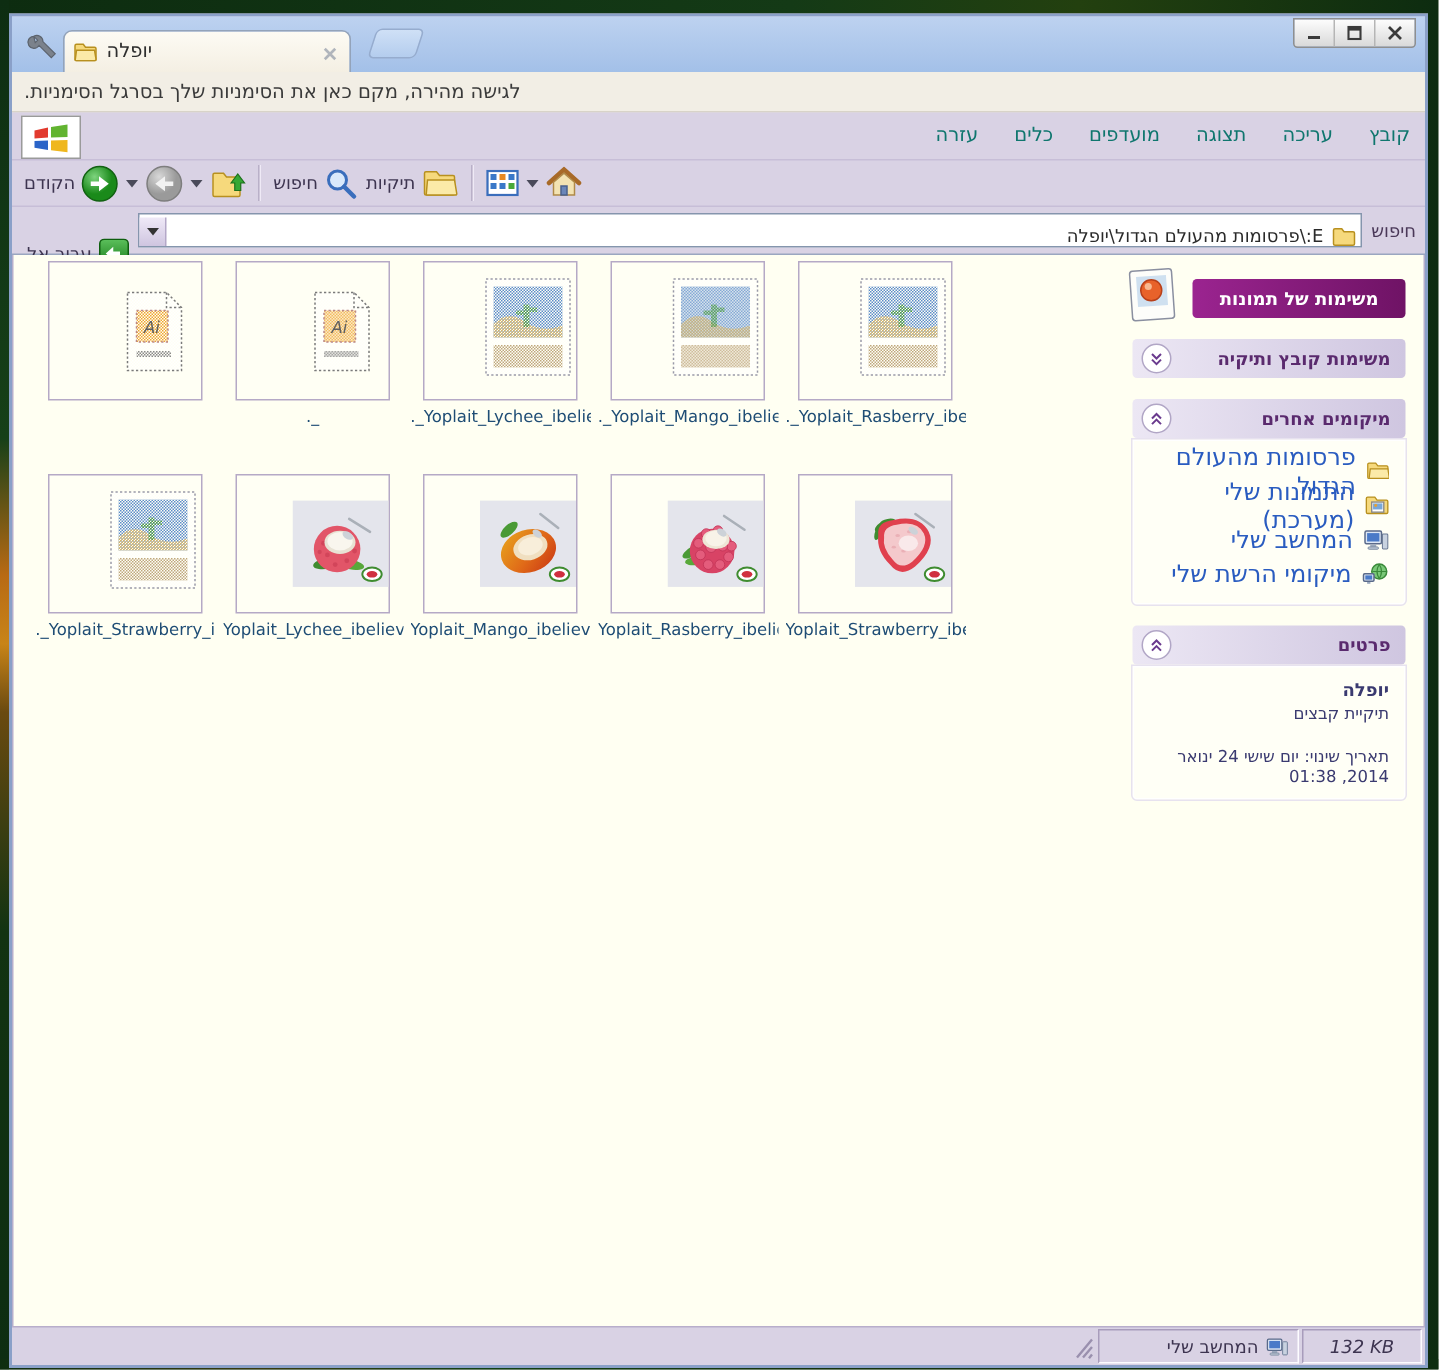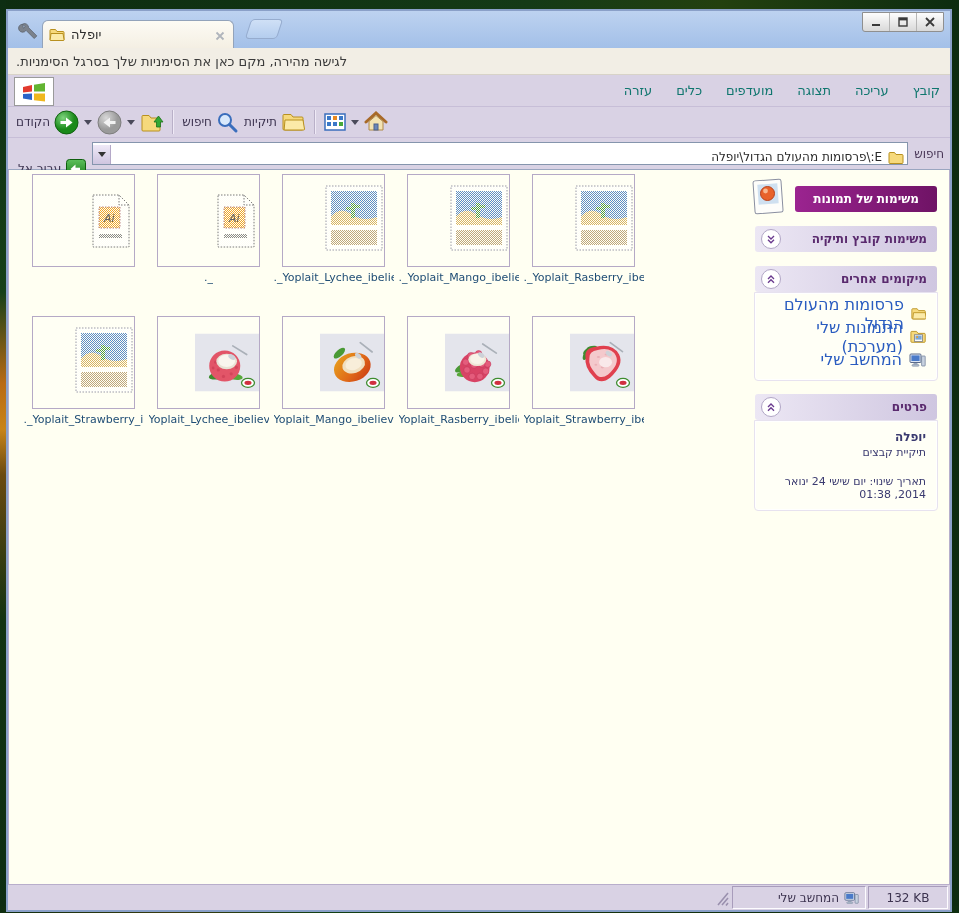--- a/index.html
+++ b/index.html
@@ -79,30 +79,30 @@
   .place-row{display:flex;direction:rtl;align-items:center;gap:7px;height:23px;cursor:pointer;}
   .place-label{font-size:16px;color:#2a5cc0;}
   .dt-name{font-size:12px;font-weight:bold;color:#3a3a70;}
   .dt-type{font-size:11px;color:#3a3a70;margin-top:2px;}
   .dt-date{font-size:11px;color:#3a3a70;margin-top:16px;direction:rtl;}
 
   
   .files{flex:1;direction:ltr;padding:4px 0 0 12px;display:flex;flex-wrap:wrap;align-content:flex-start;}
   .file{width:125px;height:142px;display:flex;flex-direction:column;align-items:center;cursor:pointer;}
   .thumb{width:103px;height:93px;box-sizing:border-box;border:1px solid #b5a9c6;background:#fffff4;
-       display:flex;align-items:center;justify-content:flex-end;padding-left:37px;}
+       display:flex;align-items:center;justify-content:center;padding-left:37px;}
   .flabel{margin-top:4px;font-size:11px;color:#1f4d75;max-width:120px;white-space:nowrap;overflow:hidden;text-align:center;}
 
   
   .statusbar{height:23px;flex:none;background:#d9d2e4;border-top:1px solid #b8aecb;
        display:flex;direction:rtl;align-items:stretch;gap:2px;padding:1px 2px;}
   .sb-sec{border:1px solid;border-color:#a89cbb #fdfcff #fdfcff #a89cbb;display:flex;align-items:center;
        font-size:12px;color:#3d3450;box-sizing:border-box;}
   .sb-objects{flex:1;direction:rtl;padding-right:8px;}
-  .sb-size{width:80px;justify-content:center;direction:ltr;}
+  .sb-size{width:80px;justify-content:center;direction:ltr;font-style:italic;}
   .sb-zone{width:134px;direction:rtl;gap:5px;padding-right:6px;}
   .sb-grip{width:16px;border:none;position:relative;cursor:nwse-resize;}
   svg text{font-family:"DejaVu Sans",sans-serif;}
 </style>
 </head>
 <body>
 
 <svg width="0" height="0" style="position:absolute">
   <defs>
     <pattern id="dth-w" width="2" height="2" patternUnits="userSpaceOnUse">
@@ -361,20 +361,30 @@
           <div class="place-row">
             <svg width="17" height="16" viewBox="0 0 17 16">
                 <rect x="1" y="2" width="11" height="8.5" rx="1" fill="#dce6f4" stroke="#5a6a8a"></rect>
                 <rect x="2.4" y="3.4" width="8.2" height="5.6" fill="#4a7ac8"></rect>
                 <rect x="4.5" y="11" width="4" height="1.6" fill="#9aa8bc"></rect>
                 <rect x="3" y="12.6" width="7" height="1.6" rx="0.8" fill="#b8c4d4" stroke="#7a8aa0" stroke-width="0.6"></rect>
                 <rect x="12.6" y="4" width="3.6" height="10" rx="0.6" fill="#c8d2e0" stroke="#6a7a94" stroke-width="0.7"></rect>
               </svg>
             <span class="place-label">המחשב שלי</span>
           </div>
+          <div class="place-row">
+            <svg width="18" height="16" viewBox="0 0 18 16">
+                <circle cx="11.5" cy="6" r="5" fill="#7ac878" stroke="#3a8a3a"></circle>
+                <path d="M7,6 L16,6 M11.5,1.2 Q8.5,6 11.5,10.8 M11.5,1.2 Q14.5,6 11.5,10.8" fill="none" stroke="#3a8a3a" stroke-width="0.8"></path>
+                <rect x="1" y="7.5" width="7" height="5" rx="0.8" fill="#dce6f4" stroke="#5a6a8a"></rect>
+                <rect x="2.2" y="8.6" width="4.6" height="2.8" fill="#4a7ac8"></rect>
+                <rect x="3.4" y="13" width="2.2" height="1.2" fill="#9aa8bc"></rect>
+              </svg>
+            <span class="place-label">מיקומי הרשת שלי</span>
+          </div>
         </div>
       </div>
 
       <div class="panel">
         <div class="panel-header">
           <span class="panel-title">פרטים</span>
           <span class="chev-btn">
             <svg width="12" height="12" viewBox="0 0 16 16">
                 <path d="M4,8 L8,4 L12,8 M4,13 L8,9 L12,13" fill="none" stroke="#6a3a8e" stroke-width="1.8"></path>
               </svg>

